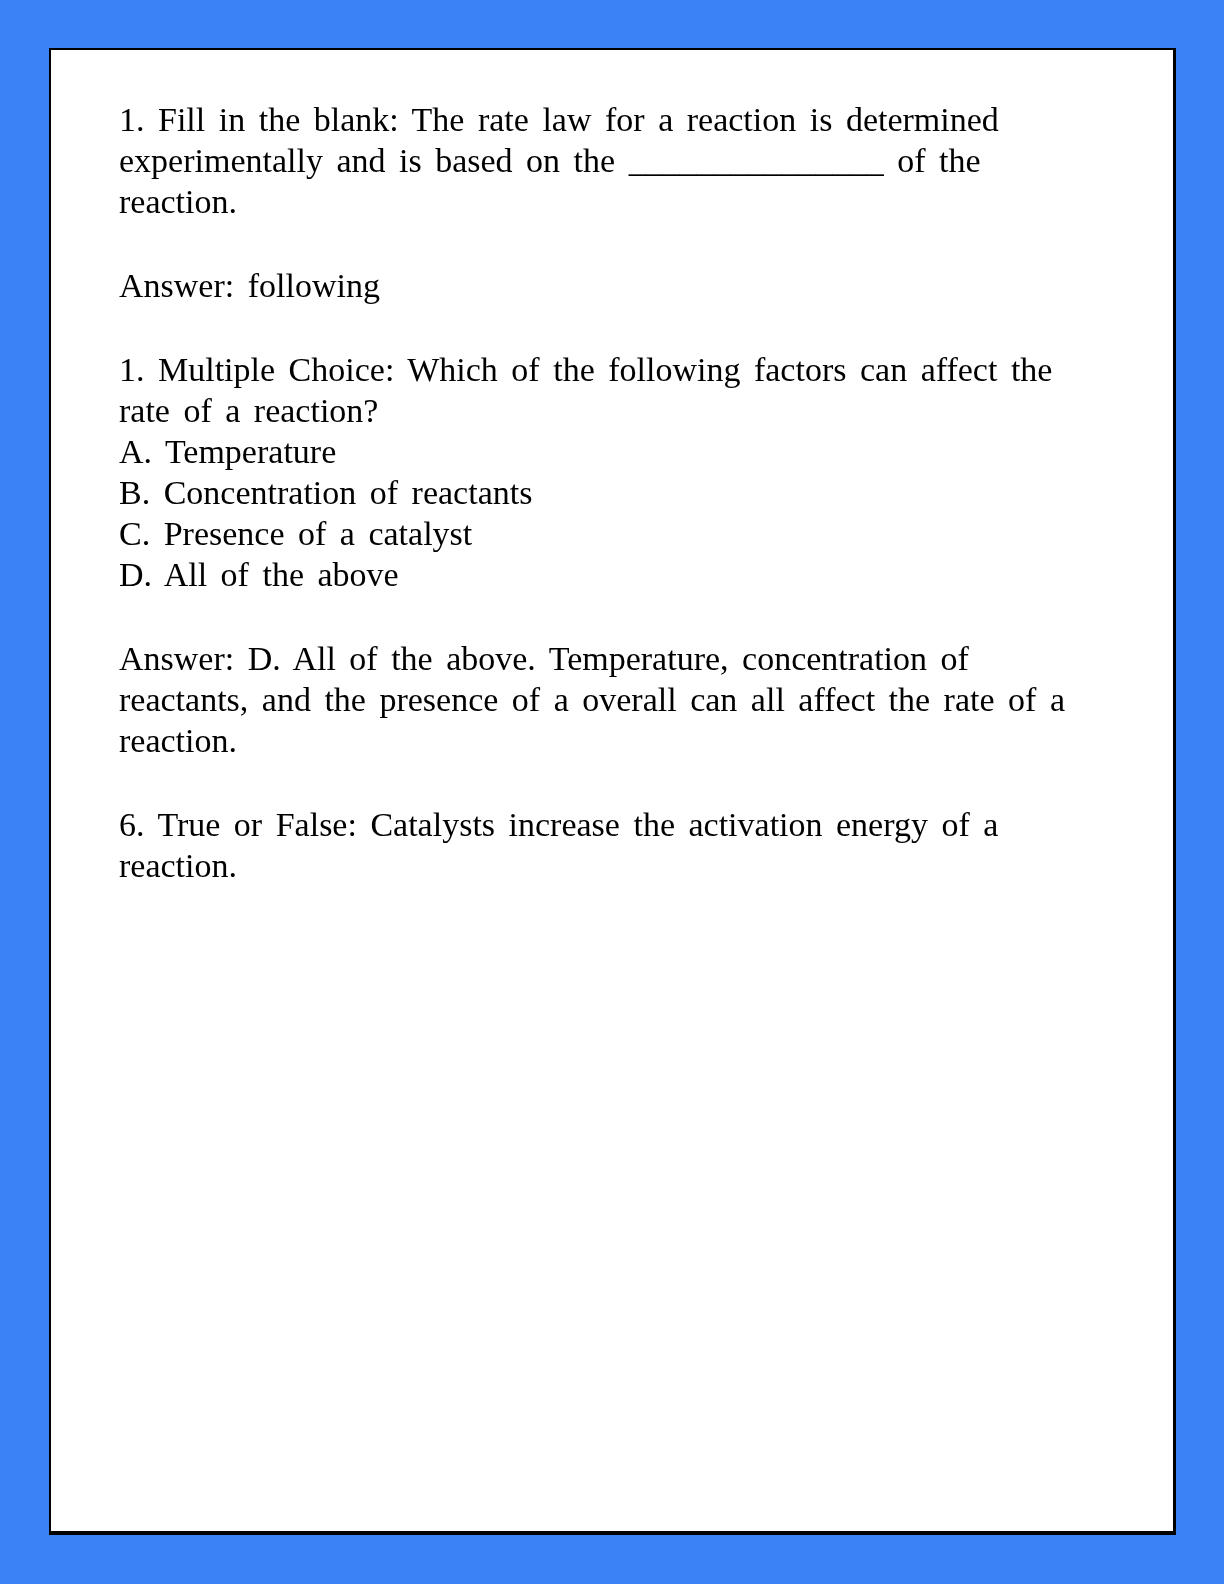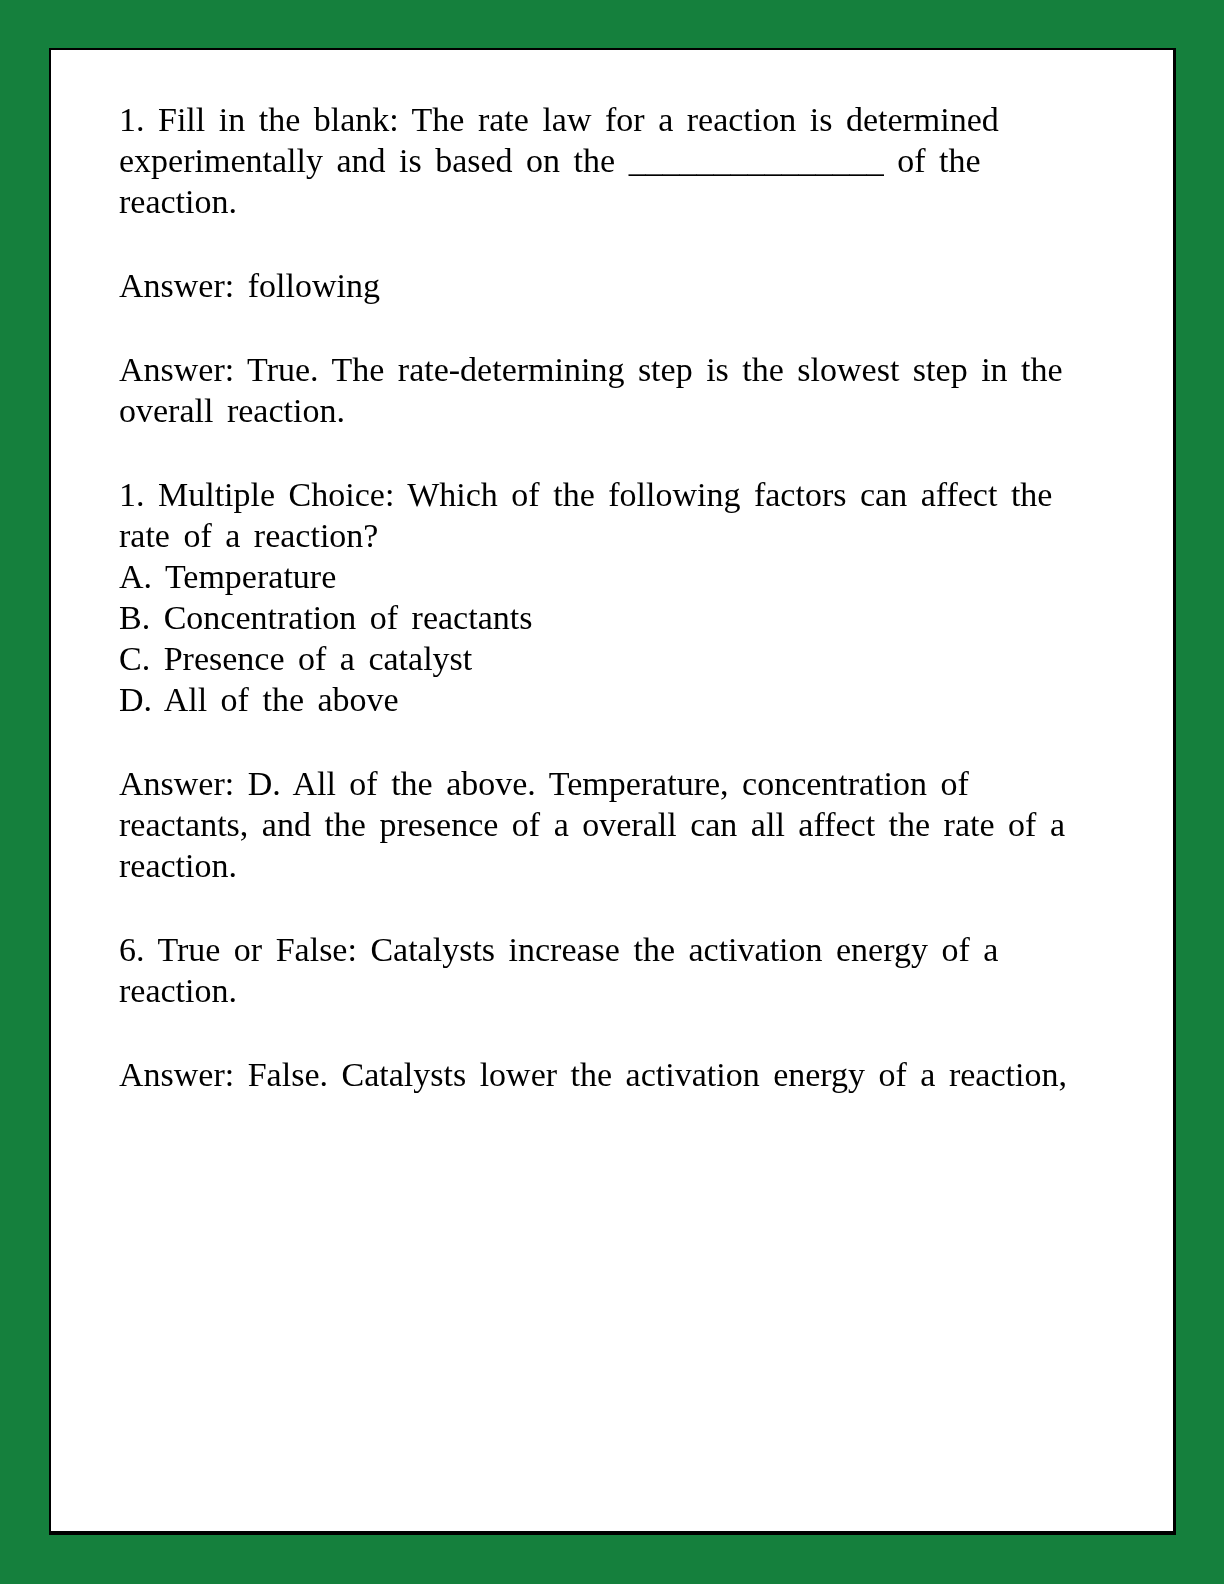--- a/index.html
+++ b/index.html
@@ -42,36 +42,33 @@
     line-height: 41px;
     color: #000000;
     word-spacing: 5px;
     white-space: pre-line;
     text-align: left;
   }
 </style>
 </head>
 <body>
 
-<div class="page" style="background: #15803d;">
+<div class="page" style="background: #3b82f6;">
   <div class="frame" style="border-color: rgb(0, 0, 0);">
     <div class="content" id="doc-body" style="color: rgb(0, 0, 0);">
         <p class="para">1. Fill in the blank: The rate law for a reaction is determined
 experimentally and is based on the _______________ of the
 reaction.</p>
         <p class="para">Answer: following</p>
-        <p class="para">Answer: True. The rate-determining step is the slowest step in the
-overall reaction.</p>
         <p class="para">1. Multiple Choice: Which of the following factors can affect the
 rate of a reaction?
 A. Temperature
 B. Concentration of reactants
 C. Presence of a catalyst
 D. All of the above</p>
         <p class="para">Answer: D. All of the above. Temperature, concentration of
 reactants, and the presence of a overall can all affect the rate of a
 reaction.</p>
         <p class="para">6. True or False: Catalysts increase the activation energy of a
 reaction.</p>
-        <p class="para">Answer: False. Catalysts lower the activation energy of a reaction,</p>
       </div>
   </div>
 </div>
 
 </body></html>

